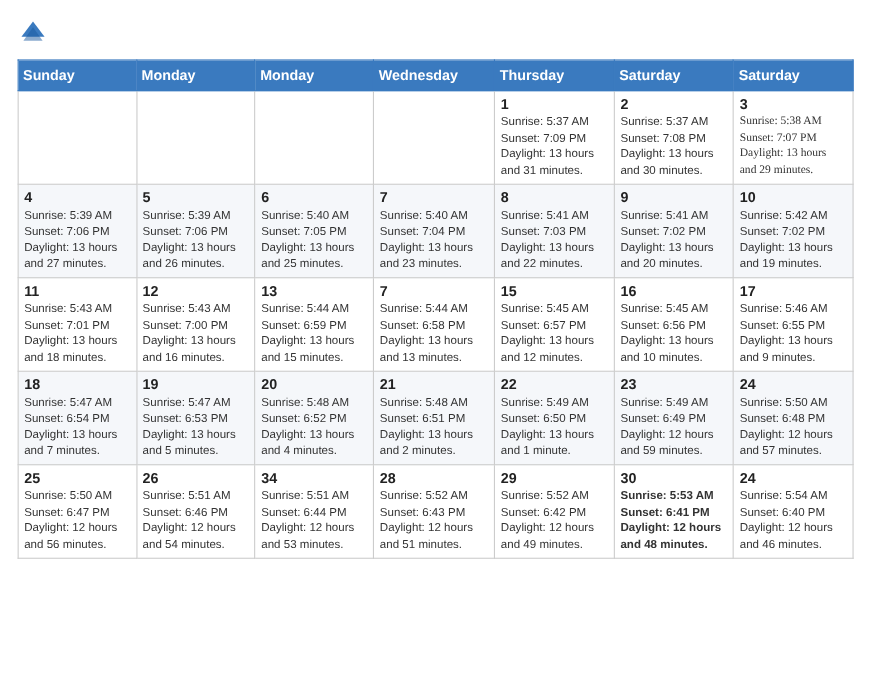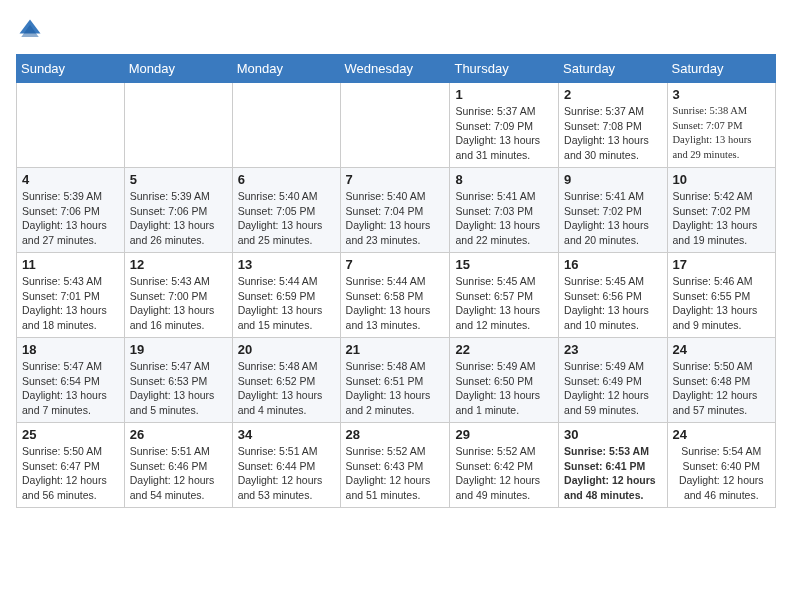--- a/index.html
+++ b/index.html
@@ -50,21 +50,21 @@
       width: 100%;
       border-collapse: collapse;
       font-size: 11px;
     }
     .calendar-table th {
       background: #3a7abf;
       color: #fff;
       padding: 6px 4px;
       text-align: left;
       font-size: 13px;
-      font-weight: normal;
+      font-weight: bold;
       border: 1px solid #3a7abf;
     }
     .calendar-table td {
       border: 1px solid #ccc;
       vertical-align: top;
       padding: 4px 5px;
       width: 113px;
       min-height: 80px;
       height: 85px;
       background: #fff;
@@ -339,20 +339,20 @@
         </td>
         <td>
           <span class="day-number">30</span>
           <div class="day-info" style="white-space: pre-line; font-weight: bold;">Sunrise: 5:53 AM
 Sunset: 6:41 PM
 Daylight: 12 hours
 and 48 minutes.</div>
         </td>
         <td>
           <span class="day-number">24</span>
-          <div class="day-info" style="white-space: pre-line; text-align: center;">Sunrise: 5:54 AM
+          <div class="day-info" style="white-space: pre-line;">Sunrise: 5:54 AM
 Sunset: 6:40 PM
 Daylight: 12 hours
 and 46 minutes.</div>
         </td>
       </tr>
     </tbody>
 </table>
 
 </body></html>

